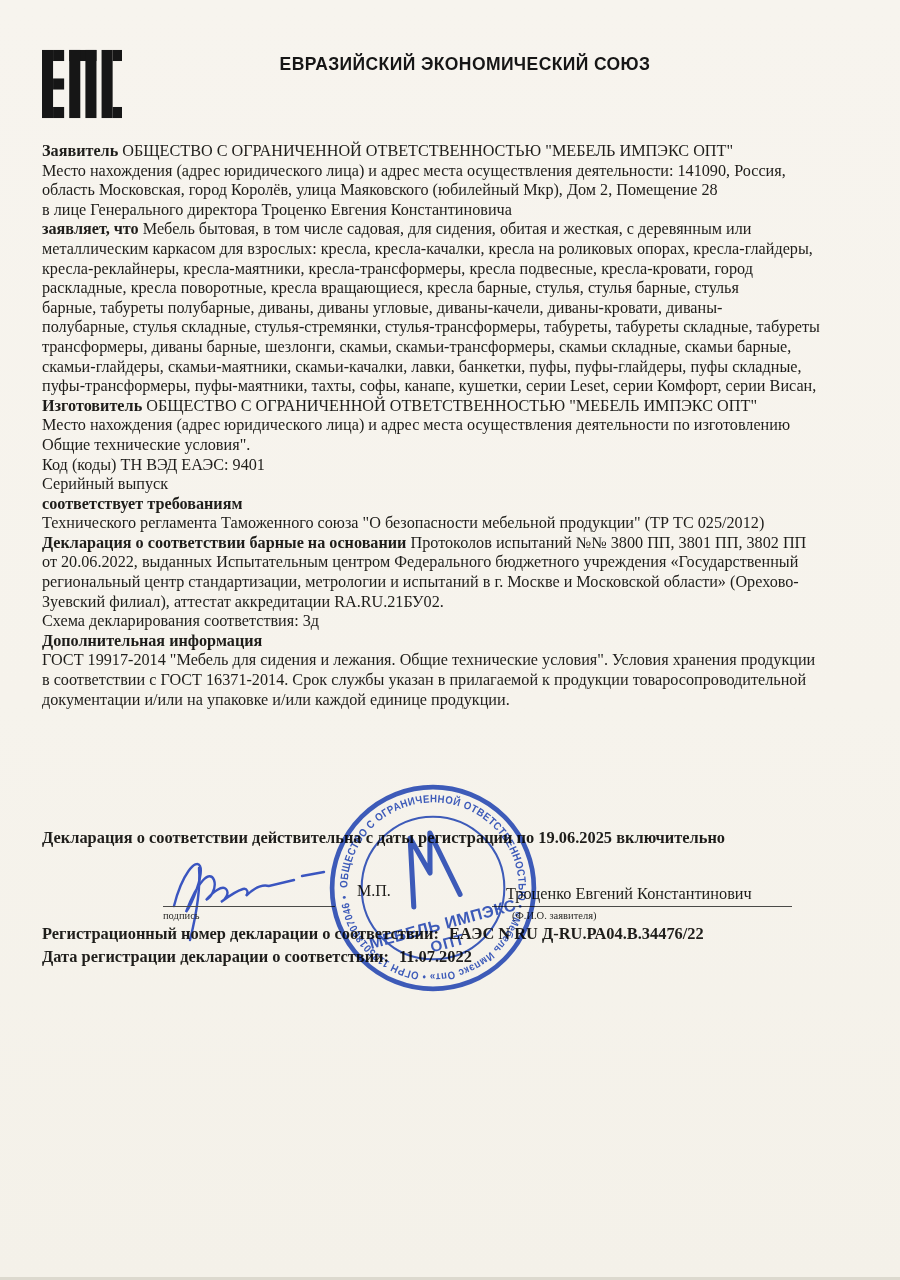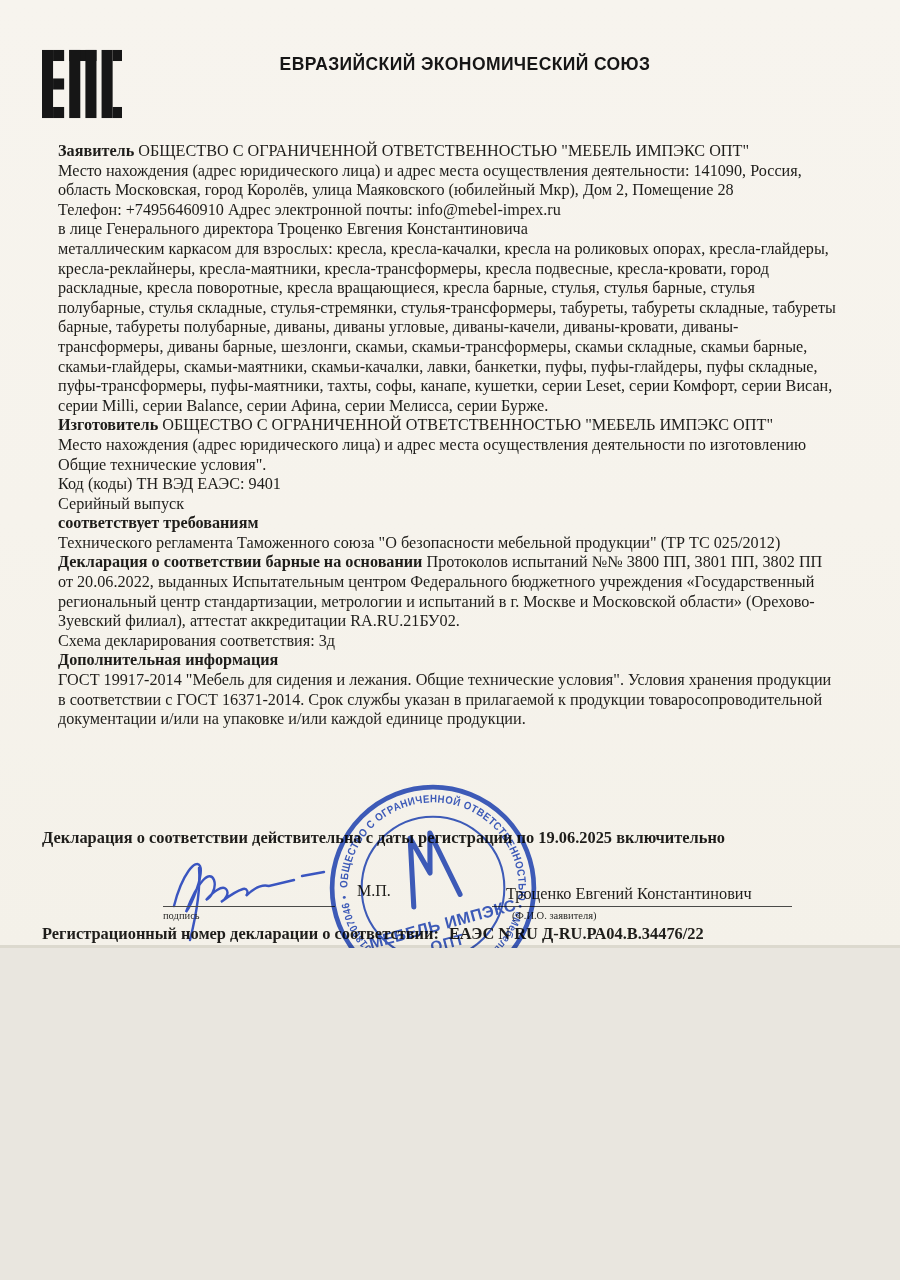--- a/index.html
+++ b/index.html
@@ -1,27 +1,27 @@
 <!DOCTYPE html>
 <html><head>
 <meta charset="utf-8">
 <style>
   html,body{margin:0;padding:0;background:#e9e6df;}
   .page{
-    position:relative;width:900px;height:948px;margin:0 auto;overflow:hidden;
+    position:relative;width:900px;height:1280px;margin:0 auto;overflow:hidden;
     background:linear-gradient(180deg,#f7f4ee 0%,#f6f3ec 55%,#f4f1e9 100%);
     font-family:"Liberation Serif",serif;color:#1e1d1a;
   }
   .edge-bottom{position:absolute;left:0;bottom:0;width:100%;height:3px;background:#c9c4b8;opacity:.55;}
   .eac{position:absolute;left:42px;top:44px;}
   .hdr{position:absolute;left:130px;right:100px;top:50px;text-align:center;
        font-family:"Liberation Sans",sans-serif;font-weight:bold;font-size:17.5px;line-height:28px;
        color:#161616;letter-spacing:.4px;}
   .body-lines{position:absolute;left:42px;top:142px;width:822px;}
-  .ln{white-space:nowrap;height:19.6px;font-size:16.2px;line-height:19.6px;margin-left:16px;}
+  .ln{white-space:nowrap;height:19.6px;font-size:16.2px;line-height:19.6px;}
   .ln b{font-weight:bold;}
   .validity{position:absolute;left:42px;top:828px;font-size:16.4px;font-weight:bold;white-space:nowrap;}
   .sig-svg{position:absolute;left:152px;top:848px;}
   .rule{position:absolute;border-bottom:1.6px solid #4a4a48;}
   .rule-sig{left:163px;top:906px;width:172px;}
   .rule-fio{left:492px;top:906px;width:300px;}
   .small-label{position:absolute;font-size:10.5px;color:#2a2a28;text-align:left;}
   .lab-podpis{left:163px;top:910px;width:172px;}
   .lab-fio{left:512px;top:910px;width:300px;}
   .mp{position:absolute;left:357px;top:882px;font-size:16px;}
@@ -57,31 +57,30 @@
   </svg>
 
   <div class="hdr">
     <div>ЕВРАЗИЙСКИЙ ЭКОНОМИЧЕСКИЙ СОЮЗ</div>
   </div>
 
   <div id="body-lines" class="body-lines">
       <div class="ln"><b>Заявитель</b> ОБЩЕСТВО С ОГРАНИЧЕННОЙ ОТВЕТСТВЕННОСТЬЮ "МЕБЕЛЬ ИМПЭКС ОПТ"</div>
       <div class="ln">Место нахождения (адрес юридического лица) и адрес места осуществления деятельности: 141090, Россия,</div>
       <div class="ln">область Московская, город Королёв, улица Маяковского (юбилейный Мкр), Дом 2, Помещение 28</div>
-      <div class="ln">Телефон: +74956460910 Адрес электронной почты: info@mebel-impex.ru</div>
       <div class="ln">в лице Генерального директора Троценко Евгения Константиновича</div>
+      <div class="ln"><b>заявляет, что</b> Мебель бытовая, в том числе садовая, для сидения, обитая и жесткая, с деревянным или</div>
       <div class="ln">металлическим каркасом для взрослых: кресла, кресла-качалки, кресла на роликовых опорах, кресла-глайдеры,</div>
       <div class="ln">кресла-реклайнеры, кресла-маятники, кресла-трансформеры, кресла подвесные, кресла-кровати, город</div>
       <div class="ln">раскладные, кресла поворотные, кресла вращающиеся, кресла барные, стулья, стулья барные, стулья</div>
+      <div class="ln">барные, табуреты полубарные, диваны, диваны угловые, диваны-качели, диваны-кровати, диваны-</div>
       <div class="ln">полубарные, стулья складные, стулья-стремянки, стулья-трансформеры, табуреты, табуреты складные, табуреты</div>
-      <div class="ln">барные, табуреты полубарные, диваны, диваны угловые, диваны-качели, диваны-кровати, диваны-</div>
       <div class="ln">трансформеры, диваны барные, шезлонги, скамьи, скамьи-трансформеры, скамьи складные, скамьи барные,</div>
       <div class="ln">скамьи-глайдеры, скамьи-маятники, скамьи-качалки, лавки, банкетки, пуфы, пуфы-глайдеры, пуфы складные,</div>
       <div class="ln">пуфы-трансформеры, пуфы-маятники, тахты, софы, канапе, кушетки, серии Leset, серии Комфорт, серии Висан,</div>
-      <div class="ln">серии Milli, серии Balance, серии Афина, серии Мелисса, серии Бурже.</div>
       <div class="ln"><b>Изготовитель</b> ОБЩЕСТВО С ОГРАНИЧЕННОЙ ОТВЕТСТВЕННОСТЬЮ "МЕБЕЛЬ ИМПЭКС ОПТ"</div>
       <div class="ln">Место нахождения (адрес юридического лица) и адрес места осуществления деятельности по изготовлению</div>
       <div class="ln">Общие технические условия".</div>
       <div class="ln">Код (коды) ТН ВЭД ЕАЭС: 9401</div>
       <div class="ln">Серийный выпуск</div>
       <div class="ln"><b>соответствует требованиям</b></div>
       <div class="ln">Технического регламента Таможенного союза "О безопасности мебельной продукции" (ТР ТС 025/2012)</div>
       <div class="ln"><b>Декларация о соответствии барные на основании</b> Протоколов испытаний №№ 3800 ПП, 3801 ПП, 3802 ПП</div>
       <div class="ln">от 20.06.2022, выданных Испытательным центром Федерального бюджетного учреждения «Государственный</div>
       <div class="ln">региональный центр стандартизации, метрологии и испытаний в г. Москве и Московской области» (Орехово-</div>

